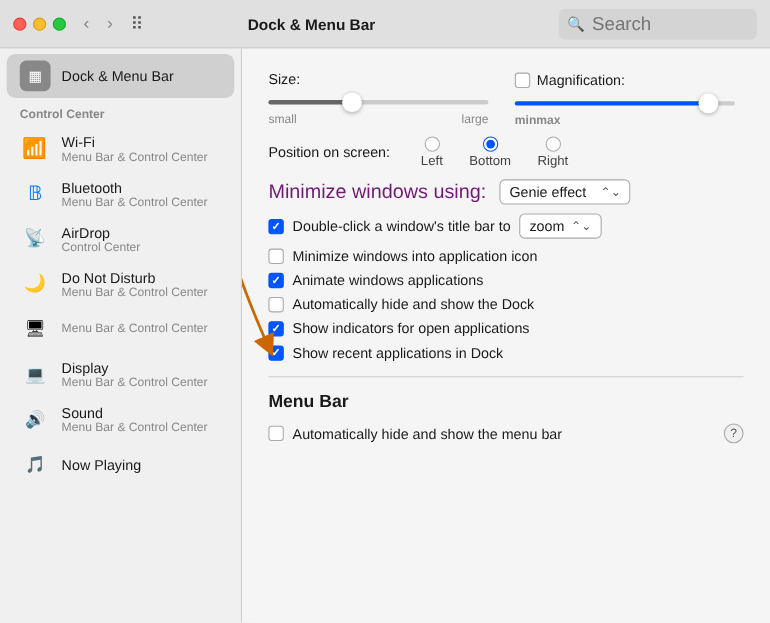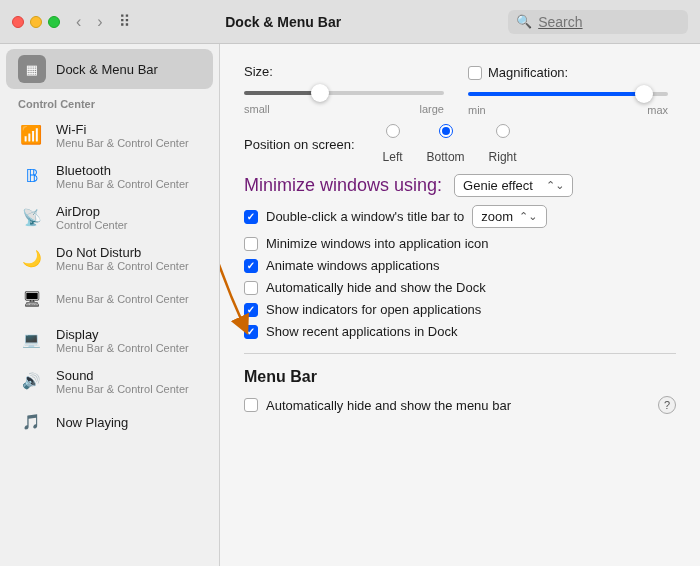--- a/index.html
+++ b/index.html
@@ -71,24 +71,23 @@
       background: #d4d4d4;
       border-radius: 6px;
       padding: 4px 8px;
       gap: 6px;
       width: 180px;
     }
     .search-input {
       background: none;
       border: none;
       outline: none;
-      font-size: 14px;
+      font-size: 17px;
       color: #555;
       width: 140px;
-      text-decoration: underline;
     }
 
     
     .main {
       display: flex;
       flex: 1;
       overflow: hidden;
     }
 
     
@@ -217,21 +216,21 @@
     }
     .radio-group {
       display: flex;
       gap: 24px;
       align-items: center;
     }
     .radio-option {
       display: flex;
       flex-direction: column;
       align-items: center;
-      gap: 12px;
+      gap: 1px;
       cursor: pointer;
     }
     .radio-circle {
       width: 14px;
       height: 14px;
       border-radius: 50%;
       border: 1.5px solid #aaa;
       background: white;
       display: flex;
       align-items: center;
@@ -434,21 +433,21 @@
 
       <div style="flex:1;">
         <div style="display:flex; align-items:center; margin-bottom:4px; gap:6px;">
           <div class="toggle-checkbox"></div>
           <span style="font-size:13px; color:#1a1a1a;">Magnification:</span>
         </div>
         <div style="position:relative; width:200px; height:20px; display:flex; align-items:center;">
           <div class="slider-track-right"></div>
           <div class="slider-thumb-right"></div>
         </div>
-        <div style="display:flex; justify-content:space-between; width:200px;">
+        <div style="display:flex; width:200px;font-weight:bold;">
           <span style="font-size:11px; color:#888;">min</span>
           <span style="font-size:11px; color:#888;">max</span>
         </div>
       </div>
     </div>
 
     <div class="position-row" style="margin-top:8px; margin-bottom:10px;">
       <span style="font-size:13px; color:#1a1a1a; margin-right:20px;">Position on screen:</span>
       <div class="radio-group">
         <div class="radio-option">

